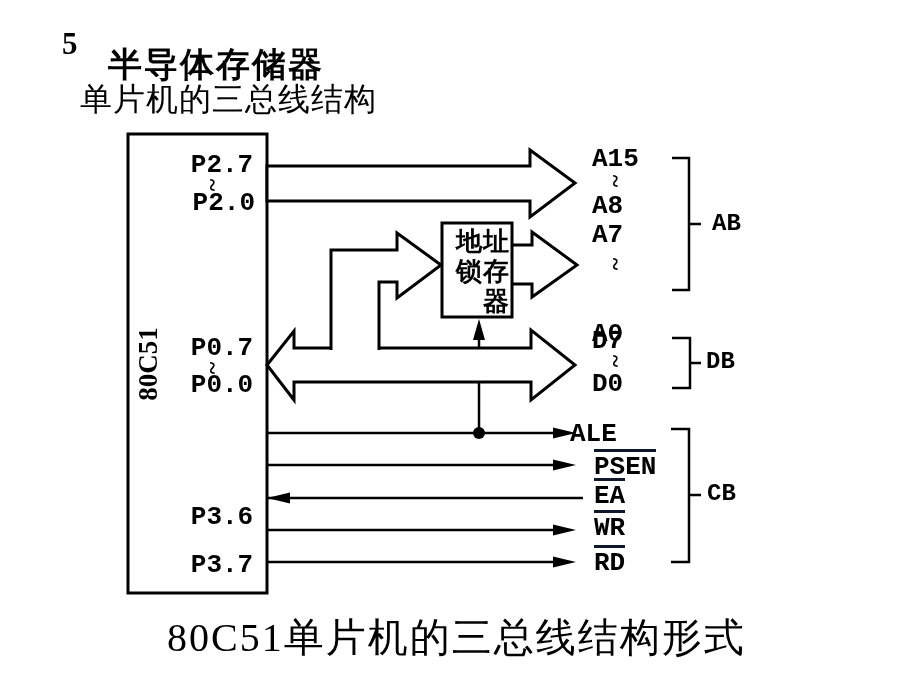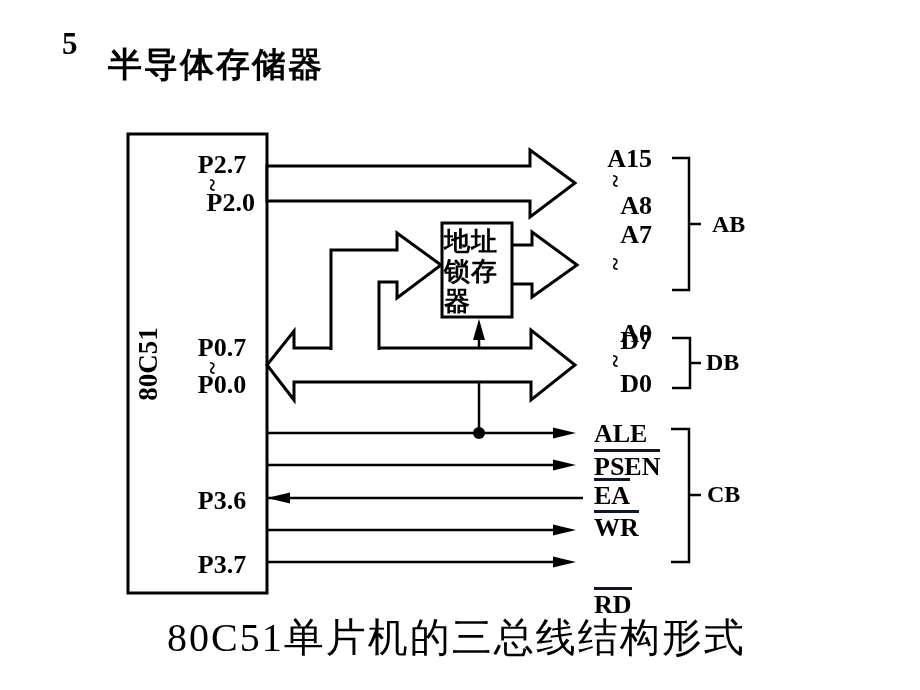--- a/index.html
+++ b/index.html
@@ -1,35 +1,35 @@
 <!DOCTYPE html>
 <html><head>
 <meta charset="utf-8">
 <style>
   html,body{margin:0;padding:0;background:#fff;}
   #slide{position:relative;width:920px;height:690px;background:#fff;overflow:hidden;
          font-family:"Liberation Serif","DejaVu Serif",serif;color:#000;}
   #diagram-svg{position:absolute;left:0;top:0;}
-  .lbl{position:absolute;font-family:Liberation Serif, serif;
+  .lbl{position:absolute;font-family:Liberation Mono, monospace;
        font-weight:bold;font-size:26px;line-height:26px;white-space:nowrap;}
   .ctr{width:66px;text-align:center;}
-  .actr{width:60px;text-align:right;}
+  .actr{width:60px;text-align:left;}
   .vtilde{position:absolute;font-weight:bold;font-size:24px;line-height:22px;
           transform:rotate(90deg);transform-origin:50% 50%;}
   .ov{display:inline-block;border-top:3px solid #0f172a;padding-top:2px;}
   .grp{font-size:24px;}
   #title-number{position:absolute;left:62px;top:26px;font-size:31px;font-weight:bold;}
   #title-text{position:absolute;left:108px;top:22px;font-size:34px;font-weight:bold;
               letter-spacing:2px;font-family:"Liberation Sans","DejaVu Sans",sans-serif;margin-top:20px;}
   #subtitle{position:absolute;left:80px;top:78px;font-size:32px;letter-spacing:1px;}
   #caption{position:absolute;left:167px;top:610px;font-size:40px;letter-spacing:2px;}
   #chip-name{position:absolute;left:98px;top:350px;width:100px;height:28px;
              text-align:center;font-size:27px;font-weight:bold;line-height:28px;
              transform:rotate(-90deg);transform-origin:50% 50%;}
-  #latch-label{position:absolute;left:444px;top:227px;width:66px;text-align:left;
+  #latch-label{position:absolute;left:444px;top:227px;width:66px;text-align:right;
                font-size:26px;line-height:30px;font-weight:bold;letter-spacing:1px;}
 </style>
 </head>
 <body>
 
 <div id="slide">
 
   <svg id="diagram-svg" width="920" height="690" viewBox="0 0 920 690">
 
     <path d="M479,336 V433" stroke="#000" stroke-width="2.5" fill="none"></path>
@@ -63,33 +63,34 @@
     <path d="M267,562 H555" stroke="#000" stroke-width="2.5"></path>
     <path d="M553,556.5 L576,562 L553,567.5 Z" fill="#000"></path>
 
     <path d="M672,158 H689 V290 H672 M689,224 H701" fill="none" stroke="#000" stroke-width="2.5"></path>
     <path d="M672,338 H690 V388 H672 M690,363 H701" fill="none" stroke="#000" stroke-width="2.5"></path>
     <path d="M671,429 H689 V562 H671 M689,495 H701" fill="none" stroke="#000" stroke-width="2.5"></path>
   </svg>
 
   <div id="title-number">5</div>
   <div id="title-text">半导体存储器</div>
+  <div id="subtitle">单片机的三总线结构</div>
   <div id="caption">80C51单片机的三总线结构形式</div>
 
   <div id="chip-name">80C51</div>
 
   <div class="lbl ctr" style="left:189px;top:152px;">P2.7</div>
   <div class="vtilde" style="left:207px;top:174px;">~</div>
   <div class="lbl ctr" style="left:189px;top:190px;text-align:right;">P2.0</div>
 
   <div class="lbl ctr" style="left:189px;top:335px;">P0.7</div>
   <div class="vtilde" style="left:207px;top:357px;">~</div>
   <div class="lbl ctr" style="left:189px;top:372px;">P0.0</div>
 
-  <div class="lbl ctr" style="left:189px;top:488px;">P3.6</div>
+  <div class="lbl ctr" style="left:189px;top:504px;">P3.6</div>
   <div class="lbl ctr" style="left:189px;top:552px;">P3.7</div>
 
   <div id="latch-label">
     <div>地址</div>
     <div>锁存</div>
     <div>器</div>
   </div>
 
   <div class="lbl actr" style="left:592px;top:146px;">A15</div>
   <div class="vtilde" style="left:610px;top:170px;">~</div>
@@ -97,20 +98,20 @@
   <div class="lbl actr" style="left:592px;top:222px;">A7</div>
   <div class="vtilde" style="left:610px;top:253px;">~</div>
   <div class="lbl actr" style="left:592px;top:273px;margin-top:48px;">A0</div>
   <div class="lbl grp" style="left:712px;top:211px;">AB</div>
 
   <div class="lbl actr" style="left:592px;top:328px;">D7</div>
   <div class="vtilde" style="left:610px;top:350px;">~</div>
   <div class="lbl actr" style="left:592px;top:371px;">D0</div>
   <div class="lbl grp" style="left:706px;top:349px;">DB</div>
 
-  <div class="lbl" style="left:594px;top:421px;">ALE</div>
+  <div class="lbl" style="left:570px;top:421px;">ALE</div>
   <div class="lbl" style="left:594px;top:449px;"><span class="ov">PSEN</span></div>
   <div class="lbl" style="left:594px;top:478px;"><span class="ov">EA</span></div>
   <div class="lbl" style="left:594px;top:510px;text-align:center;"><span class="ov">WR</span></div>
-  <div class="lbl" style="left:594px;top:545px;margin-top:42px;"><span class="ov">RD</span></div>
+  <div class="lbl" style="left:594px;top:545px;"><span class="ov">RD</span></div>
   <div class="lbl grp" style="left:707px;top:481px;">CB</div>
 
 </div>
 
 </body></html>

